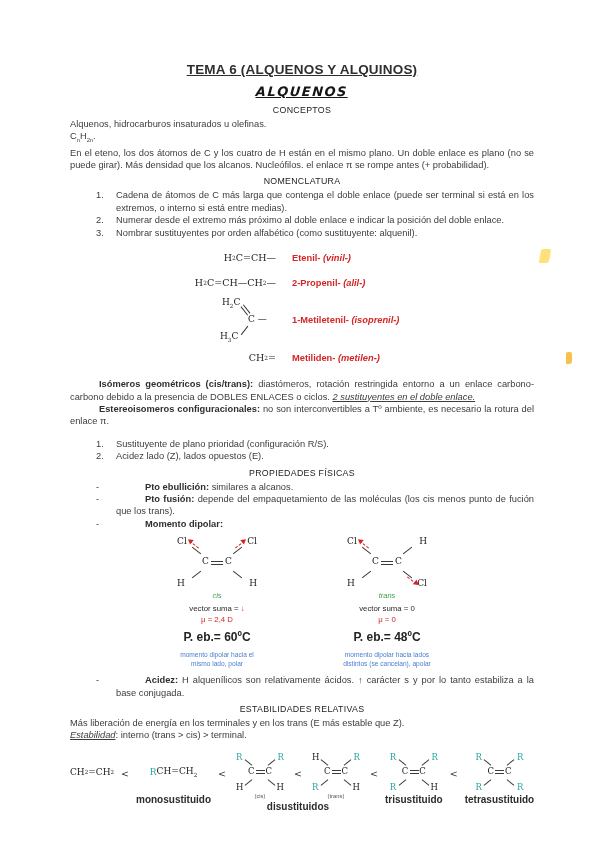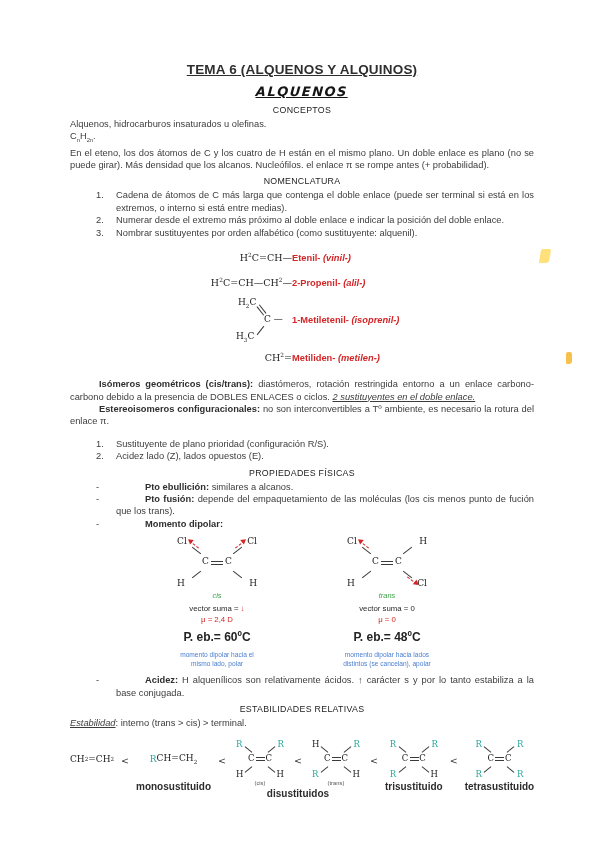--- a/index.html
+++ b/index.html
@@ -32,22 +32,22 @@
   b.lead{font-weight:700;color:#2f2f2f;padding-left:29px;}
   .iu{font-style:italic;text-decoration:underline;}
   
   .dlist{margin:0;padding:0;list-style:none;}
   .dlist li{display:flex;font-size:9.3px;line-height:12.4px;}
   .dlist .mk{width:20px;flex:0 0 20px;text-align:left;padding-left:26px;box-sizing:content-box;}
   .dlist .li-text{flex:1;text-align:justify;}
   
   .sust-block{width:320px;margin:6px auto 8px auto;position:relative;}
   .sust-row{display:flex;align-items:center;min-height:25px;position:relative;}
-  .sust-formula{flex:0 0 150px;display:flex;justify-content:flex-end;align-items:flex-start;
-    font-family:"DejaVu Serif","Liberation Serif",serif;font-size:9.5px;color:#1c1c1c;}
+  .sust-formula{flex:0 0 150px;display:flex;justify-content:flex-end;align-items:center;
+    font-family:"DejaVu Serif","Liberation Serif",serif;font-size:9.5px;color:#1c1c1c;padding-right:16px;}
   .sust-name{font-size:9.3px;font-weight:700;color:var(--red);white-space:nowrap;}
   .sust-name i{font-style:italic;}
   .hl-mark{position:absolute;background:var(--yellow);border-radius:2px 2px 3px 1px;}
   .hl-1{width:10px;height:14px;right:-88px;top:4px;transform:skewX(-10deg);}
   .hl-2{width:6px;height:12px;right:-110px;top:7px;background:#f6c24d;}
   
   .branch{position:relative;width:60px;height:46px;font-family:"DejaVu Serif","Liberation Serif",serif;font-size:9px;}
   .branch .bf{position:absolute;white-space:nowrap;}
   .bf-top{left:6px;top:0;}
   .bf-mid{left:32px;top:17px;}
@@ -251,20 +251,21 @@
   <div class="gap-sm"></div>
 
   <ul class="dlist">
     <li>
       <span class="mk">-</span>
       <span class="li-text"><b class="lead">Acidez:</b><span> H alquenílicos son relativamente ácidos. ↑ carácter s y por lo tanto estabiliza a la base conjugada.</span></span>
     </li>
   </ul>
 
   <h3 class="sec">ESTABILIDADES RELATIVAS</h3>
+  <p class="body just">Más liberación de energía en los terminales y en los trans (E más estable que Z).</p>
   <p class="body"><span class="iu">Estabilidad</span><span>: interno (trans &gt; cis) &gt; terminal.</span></p>
 
   <div class="series">
     <div class="s-item">
       <span class="s-struct formula">CH<sub>2</sub>=CH<sub>2</sub></span>
     </div>
     <span class="lt">&lt;</span>
     <div class="s-item">
       <span class="s-struct">
           <span class="r-text">R</span>

